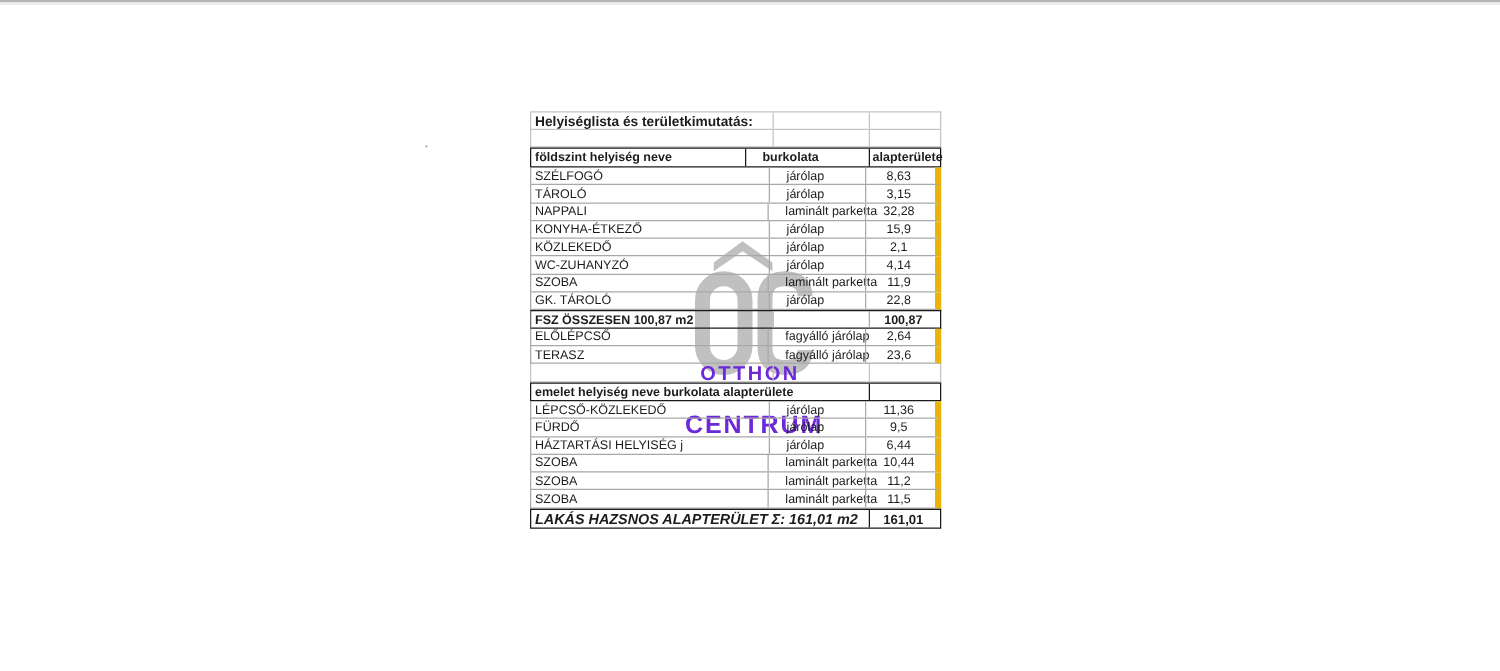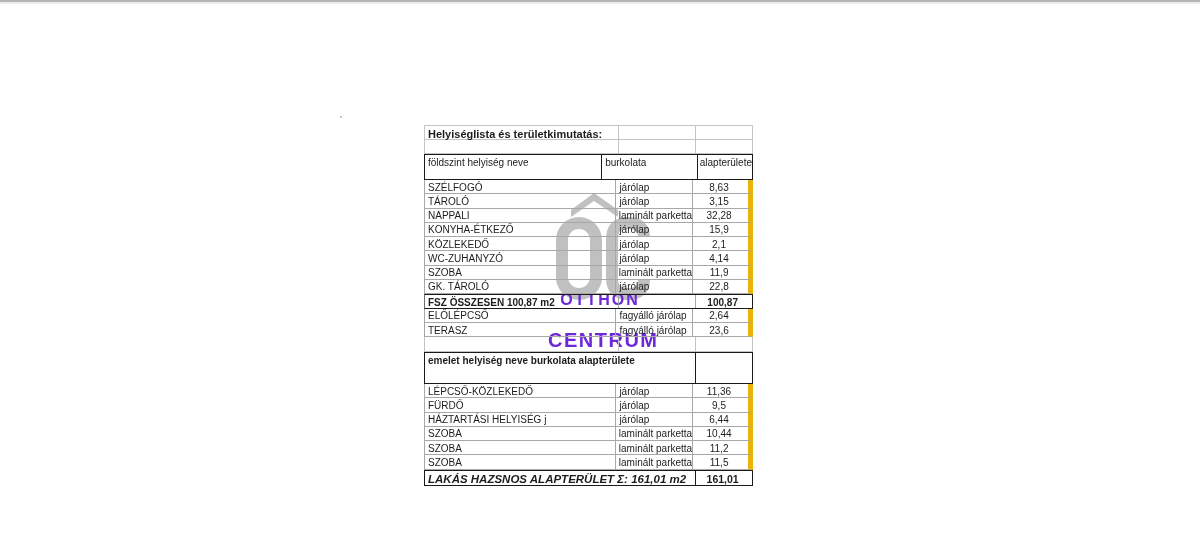--- a/index.html
+++ b/index.html
@@ -16,54 +16,54 @@
   
   #watermark{position:absolute;left:548px;top:190px;width:104px;height:165px;z-index:1;}
   #watermark .wm-text{
     position:absolute;left:0;width:104px;text-align:center;color:#6d28d9;
     font-weight:bold;white-space:nowrap;
   }
   #wm-line1{top:101px;font-size:16px;letter-spacing:2px;}
   #wm-line2{top:139px;font-size:20px;letter-spacing:1.5px;}
 
   
-  #sheet{position:absolute;left:424px;top:89px;width:329px;z-index:2;color:#1c1c1c;margin-top:36px;}
+  #sheet{position:absolute;left:424px;top:89px;width:329px;z-index:2;color:#1c1c1c;}
   .row{display:flex;box-sizing:border-box;background:transparent;}
   .cell{box-sizing:border-box;white-space:nowrap;overflow:visible;line-height:12px;padding-top:1.5px;}
   .c1{width:194px;padding-left:3px;font-size:10px;}
-  .c2{width:78px;padding-left:3px;font-size:10px;}
+  .c2{width:78px;padding-left:13px;font-size:10px;}
   .c3{width:57px;padding-right:3px;text-align:center;font-size:10px;}
   .merged{width:272px;padding-left:3px;}
 
   .row.title,.row.blank{
     height:14.6px;
     border-left:1px solid #c4c4c4;border-right:1px solid #c4c4c4;border-bottom:1px solid #c4c4c4;
   }
   .row.title{border-top:1px solid #c4c4c4;}
   .row.title .c2,.row.title .c3,.row.blank .c2,.row.blank .c3{border-left:1px solid #c4c4c4;}
   .row.title .c1{font-size:11px;font-weight:bold;}
 
-  .row.colheader{height:26px;border:1.5px solid #1a1a1a;font-weight:normal;gap:40px;}
+  .row.colheader{height:16px;border:1.5px solid #1a1a1a;font-weight:bold;gap:40px;}
   .row.colheader .c2,.row.colheader .c3{border-left:1px solid #1a1a1a;}
   .row.colheader .c3{text-align:left;padding-left:2px;padding-right:0;}
 
   .row.data{
     height:14.25px;
     border-left:1px solid #a8a8a8;border-right:5px solid #eab308;border-bottom:1px solid #a8a8a8;
   }
   .row.data .c2,.row.data .c3{border-left:1px solid #a8a8a8;}
 
   .row.subtotal{
     height:14.8px;font-weight:bold;
     border-top:1.5px solid #1a1a1a;border-bottom:1.5px solid #1a1a1a;
     border-left:1px solid #6e6e6e;border-right:1.5px solid #1a1a1a;
   }
   .row.subtotal .c2,.row.subtotal .c3{border-left:1px solid #a8a8a8;}
 
-  .row.floorheader{height:32px;border:1.5px solid #1a1a1a;font-weight:bold;}
+  .row.floorheader{height:15px;border:1.5px solid #1a1a1a;font-weight:bold;}
   .row.floorheader .merged{font-size:10px;}
   .row.floorheader .c3{border-left:1px solid #1a1a1a;}
 
   .row.grand{height:16.5px;border:1.5px solid #1a1a1a;font-weight:bold;}
   .row.grand .merged{font-size:11.5px;padding-top:2px;font-style:italic;}
   .row.grand .c3{border-left:1px solid #1a1a1a;font-size:10.5px;padding-top:2.5px;}
 </style>
 </head>
 <body>
 

